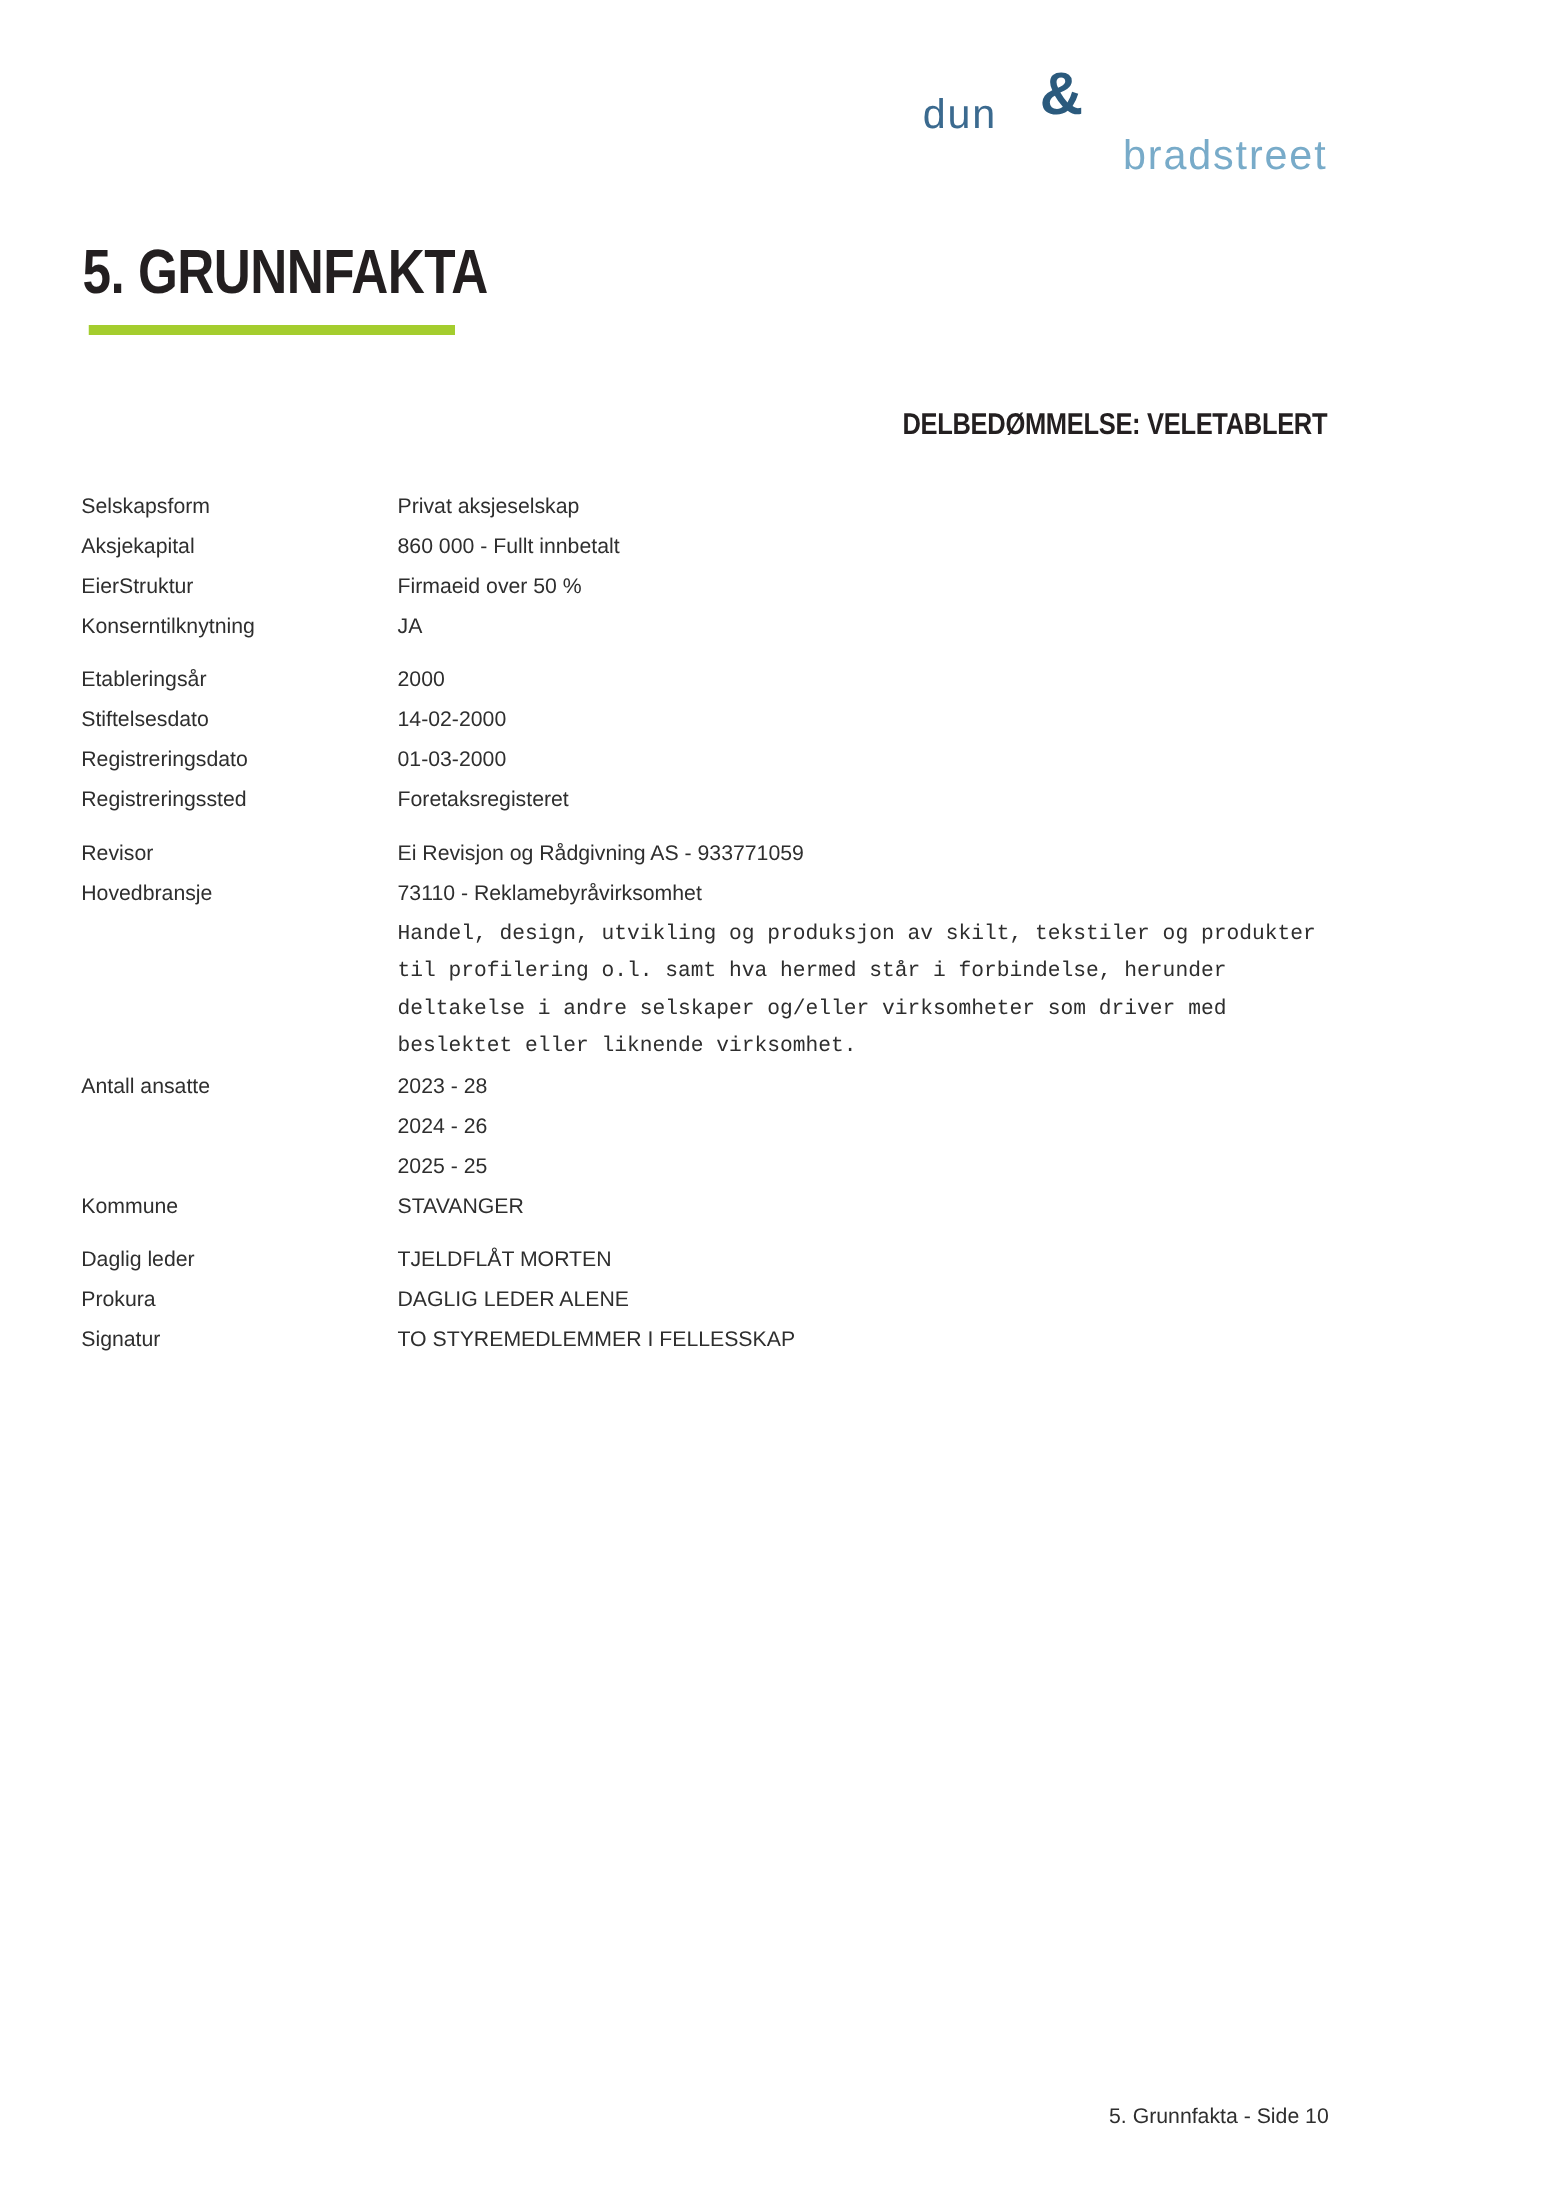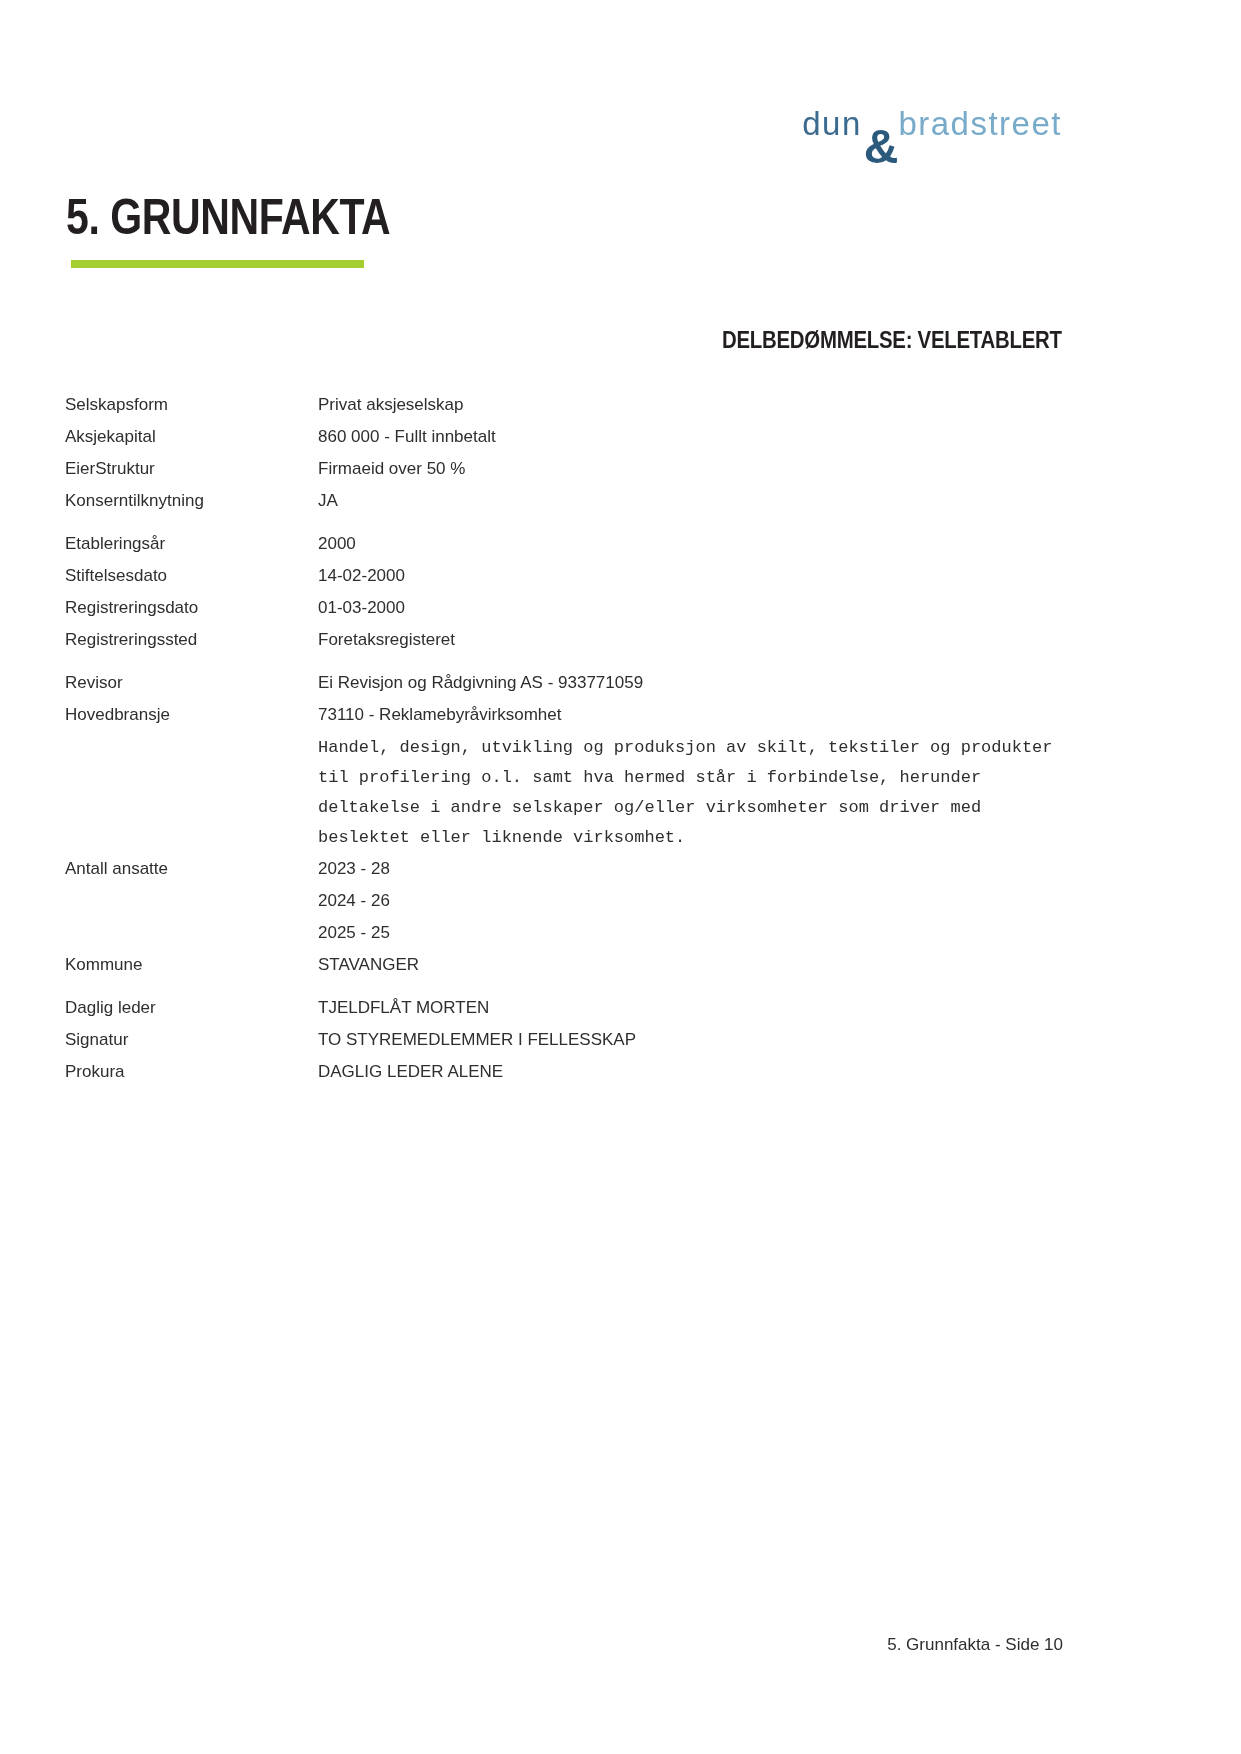--- a/index.html
+++ b/index.html
@@ -14,22 +14,23 @@
     font-family: "Liberation Sans", sans-serif;
     color: #2e2e2e;
     overflow: hidden;
   }
   
   .logo {
     position: absolute;
     top: 72px;
     right: 179px;
     display: flex;
-    align-items: flex-end;
-    white-space: nowrap;
+    align-items: flex-start;
+    white-space: nowrap;
+    gap: 32px;
   }
   .logo .word {
     font-size: 33px;
     font-weight: 400;
     letter-spacing: 1.5px;
   }
   .logo .dun { color: #3b6a8f; }
   .logo .brad { color: #78abc9; margin-top: 33px; }
   .logo .amp {
     font-size: 48px;
@@ -101,21 +102,21 @@
     margin-top: 2px;
     font-family: Liberation Mono, monospace;
   }
   .row.para .val {
     max-width: 740px;
   }
   
   .footer {
     position: absolute;
     right: 178px;
-    top: 1635px;
+    top: 1683px;
     font-size: 17px;
     color: #2e2e2e;
     white-space: nowrap;
   }
 </style>
 </head>
 <body>
 
 <div class="logo">
   <span class="word dun" style="color: rgb(59, 106, 143);">dun</span>
@@ -194,23 +195,23 @@
         <span class="lbl">Kommune</span>
         <span class="val">STAVANGER</span>
       </div>
     </div>
     <div class="group">
       <div class="row">
         <span class="lbl">Daglig leder</span>
         <span class="val">TJELDFLÅT MORTEN</span>
       </div>
       <div class="row">
+        <span class="lbl">Prokura</span>
+        <span class="val">DAGLIG LEDER ALENE</span>
+      </div>
+      <div class="row">
         <span class="lbl">Signatur</span>
         <span class="val">TO STYREMEDLEMMER I FELLESSKAP</span>
       </div>
-      <div class="row">
-        <span class="lbl">Prokura</span>
-        <span class="val">DAGLIG LEDER ALENE</span>
-      </div>
     </div>
   </div>
 
 <div class="footer">5. Grunnfakta - Side 10</div>
 
 </body></html>

